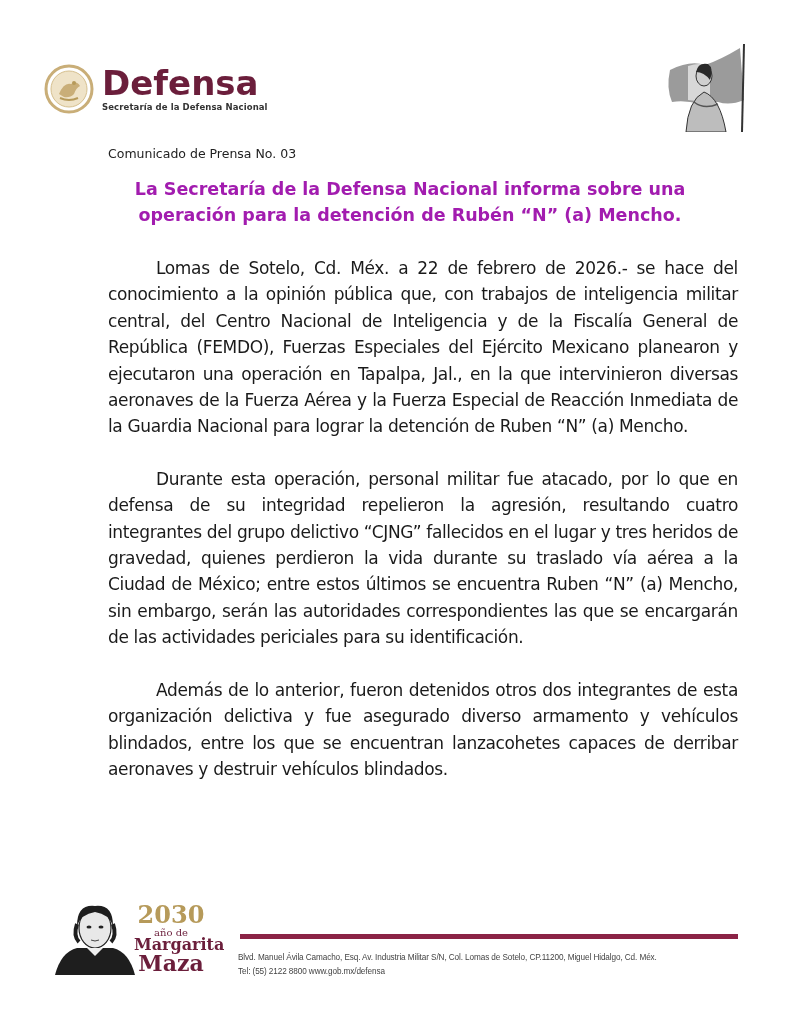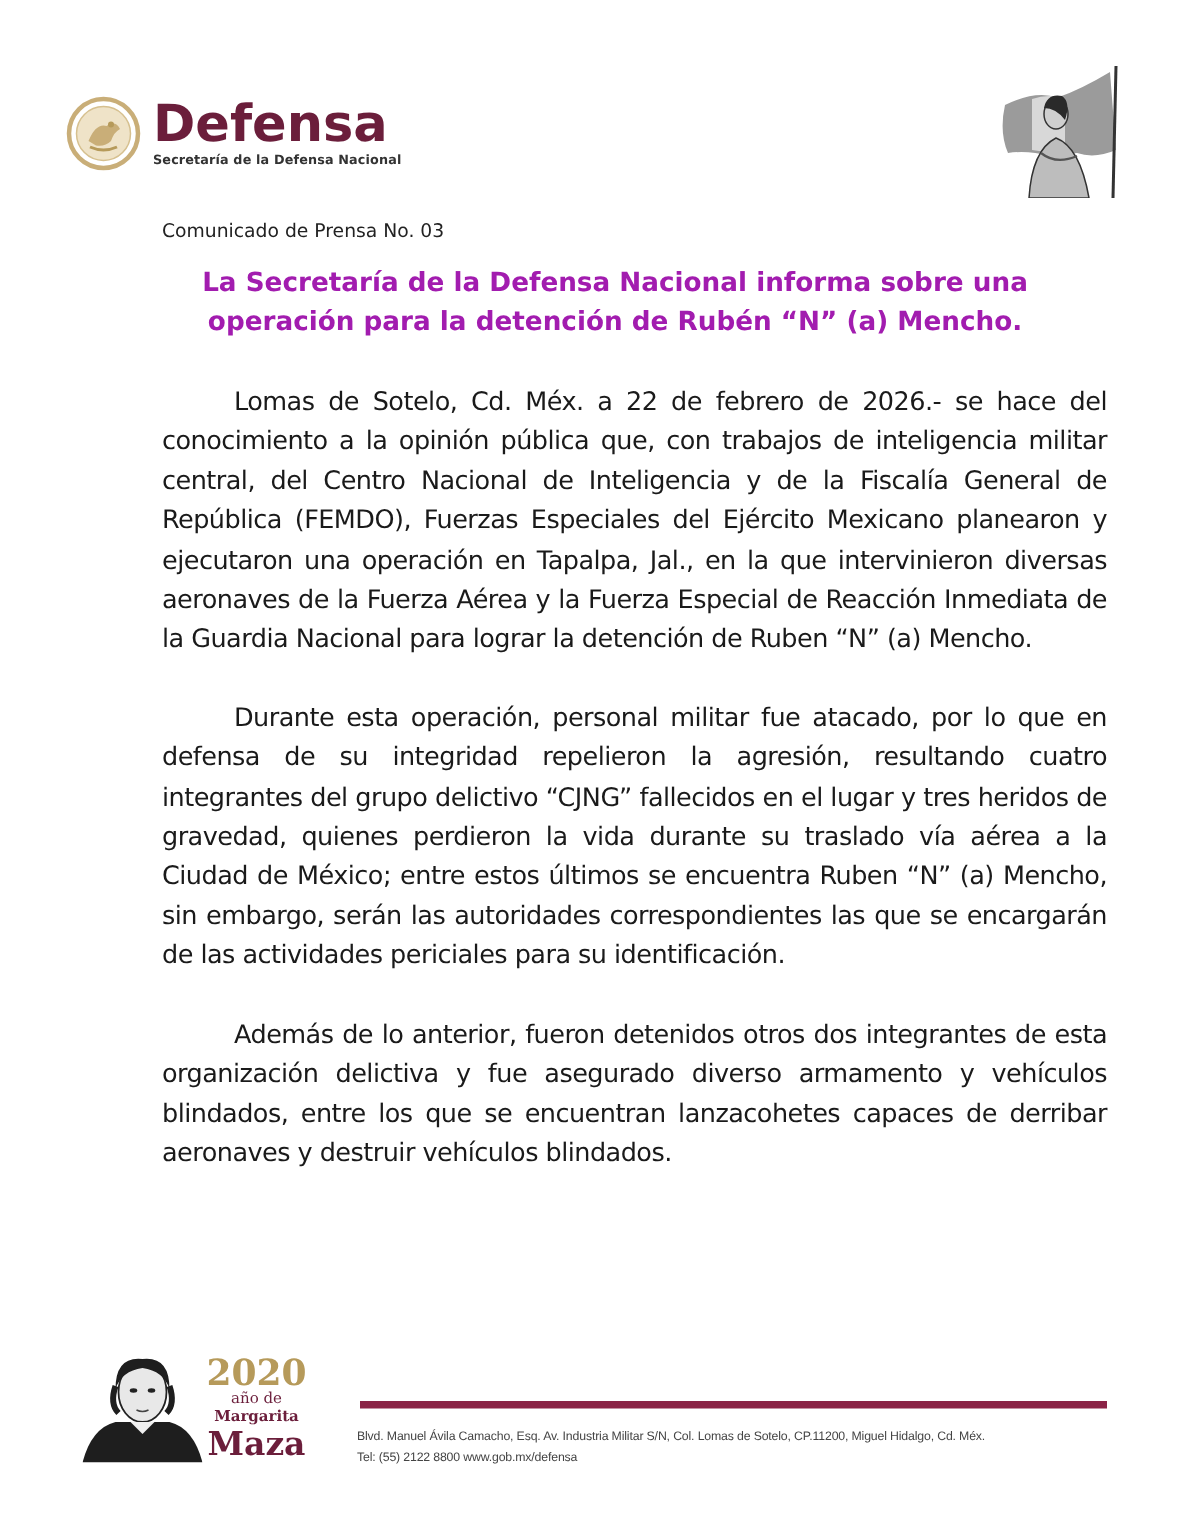--- a/index.html
+++ b/index.html
@@ -17,21 +17,21 @@
 
   .title { position: absolute; left: 100px; top: 176px; width: 620px; text-align: center; font-weight: bold; font-size: 17.5px; line-height: 26px; color: #a21caf; font-family: "DejaVu Sans", sans-serif; }
 
   .body { position: absolute; left: 108px; top: 243px; width: 630px; font-size: 17px; line-height: 26.4px; text-align: justify; color: #1a1a1a; font-family: "DejaVu Sans", sans-serif; letter-spacing: -0.35px; }
   .body p { margin: 12px 0 26px 0; text-indent: 48px; }
 
   .footer-art { position: absolute; left: 55px; top: 900px; width: 80px; height: 75px; }
   .year-block { position: absolute; left: 134px; top: 903px; width: 74px; text-align: center; font-family: "DejaVu Serif", serif; }
   .year { font-size: 24px; font-weight: bold; color: #b69a5a; line-height: 24px; }
   .year-sub { font-size: 10px; color: #6b1e3b; line-height: 11px; }
-  .year-name1 { font-size: 10px; font-weight: bold; color: #6b1e3b; line-height: 14px; }
+  .year-name1 { font-size: 16px; font-weight: bold; color: #6b1e3b; line-height: 14px; }
   .year-name2 { font-size: 22px; font-weight: bold; color: #6b1e3b; line-height: 22px; }
 
   .footer-bar { position: absolute; left: 240px; top: 934px; width: 498px; height: 5px; background: #8b2346; }
   .footer-address { position: absolute; left: 238px; top: 951px; font-size: 8.2px; color: #444; line-height: 14px; font-family: Liberation Sans, sans-serif; white-space: nowrap; letter-spacing: -0.1px; }
 </style>
 </head>
 <body>
 
 <div class="header-logo">
   <svg class="emblem" viewBox="0 0 50 50">
@@ -76,21 +76,21 @@
   <path d="M22 26 Q22 4 40 6 Q58 4 58 26 Q54 14 40 12 Q26 14 22 26 Z" fill="#1e1e1e"></path>
   <path d="M22 24 Q18 36 24 42" stroke="#1e1e1e" stroke-width="4" fill="none"></path>
   <path d="M58 24 Q62 36 56 42" stroke="#1e1e1e" stroke-width="4" fill="none"></path>
   <ellipse cx="34" cy="27" rx="2.5" ry="1.5" fill="#222"></ellipse>
   <ellipse cx="46" cy="27" rx="2.5" ry="1.5" fill="#222"></ellipse>
   <path d="M36 40 Q40 42 44 40" stroke="#444" stroke-width="1" fill="none"></path>
   <path d="M32 48 L40 56 L48 48" fill="#f0f0f0"></path>
 </svg>
 
 <div class="year-block">
-  <div class="year">2020</div>
+  <div class="year">2030</div>
   <div class="year-sub">año de</div>
   <div class="year-name1">Margarita</div>
   <div class="year-name2">Maza</div>
 </div>
 
 <div class="footer-bar"></div>
 
 <div class="footer-address">
   <div>Blvd. Manuel Ávila Camacho, Esq. Av. Industria Militar S/N, Col. Lomas de Sotelo, CP.11200, Miguel Hidalgo, Cd. Méx.</div>
   <div>Tel: (55) 2122 8800 www.gob.mx/defensa</div>

